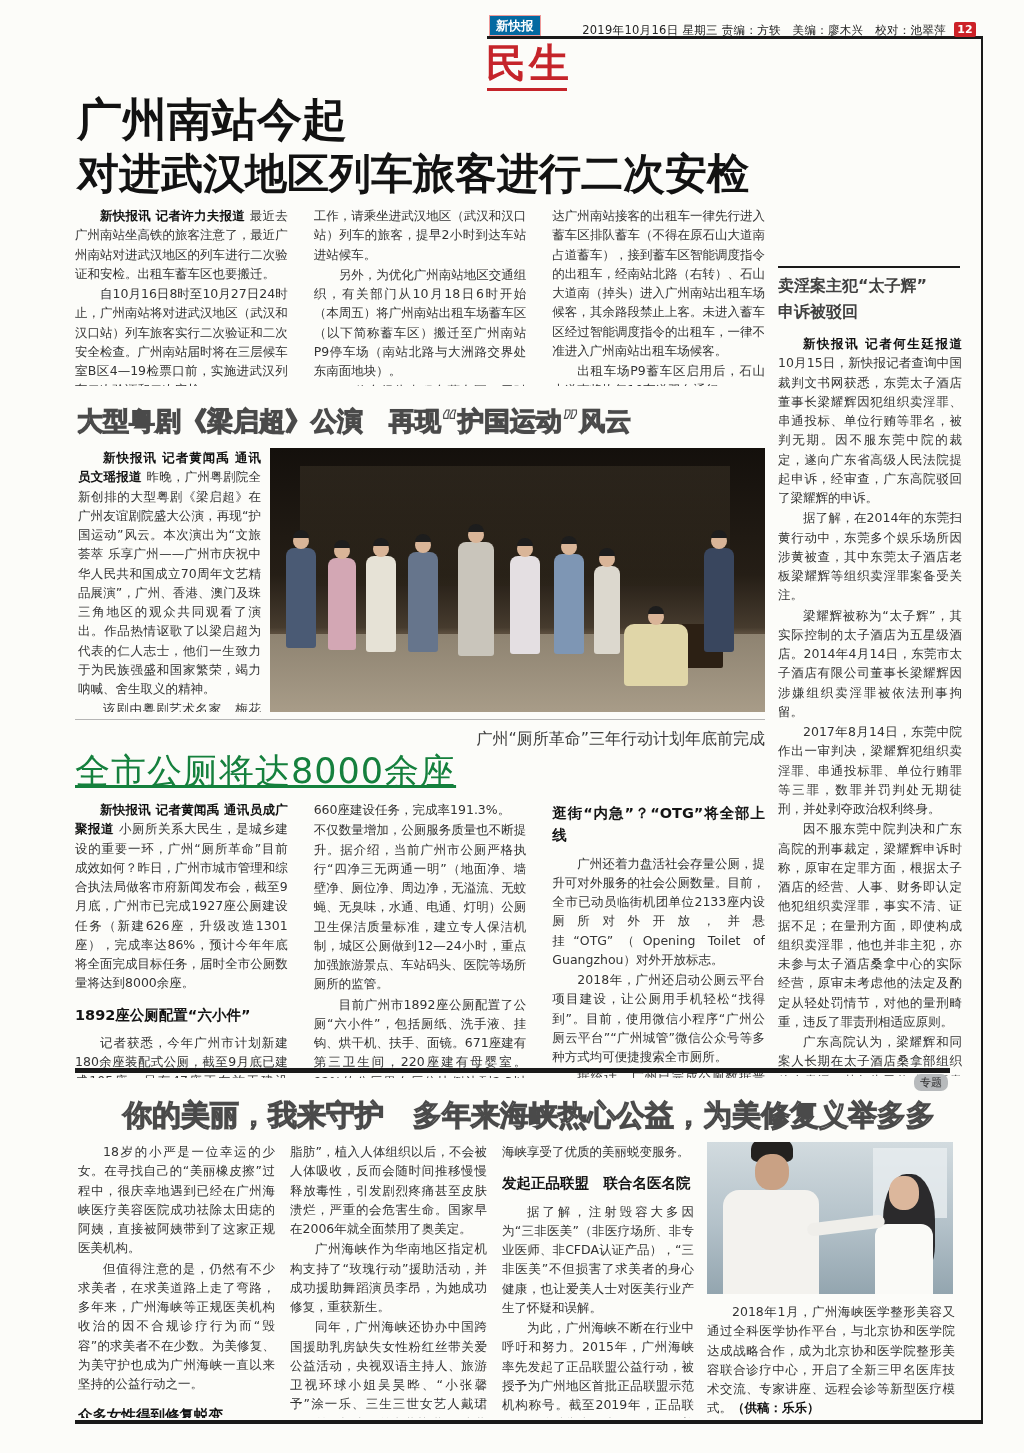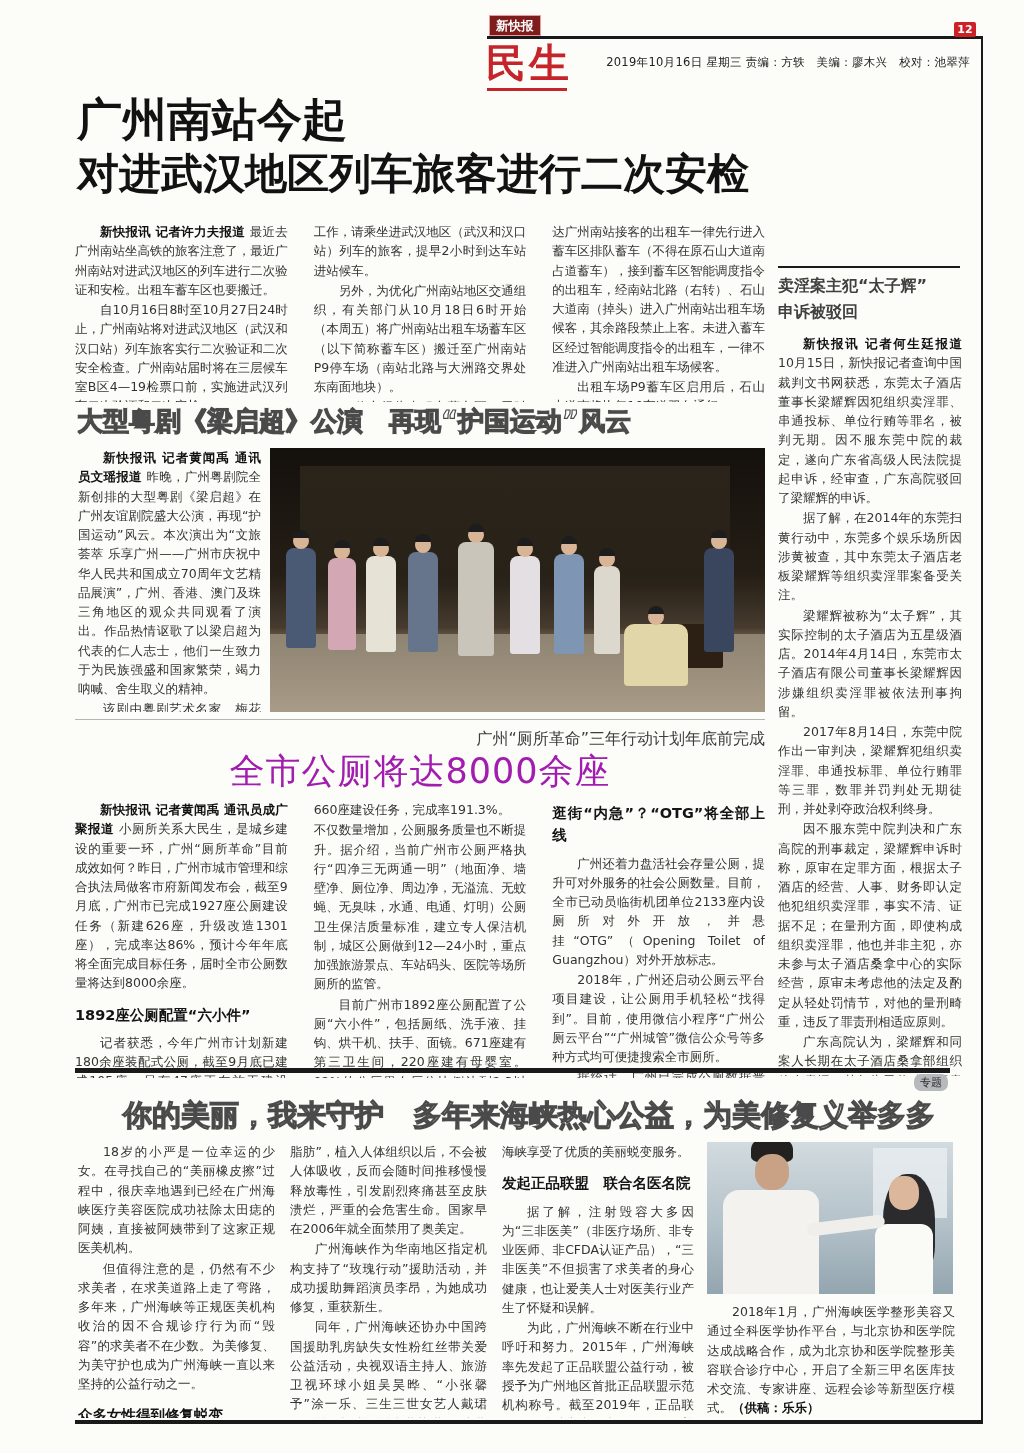--- a/index.html
+++ b/index.html
@@ -15,36 +15,36 @@
   .col .para.subhead:first-child{margin-top:2px;}
   .para b{color:#101010;}
   .col{overflow:hidden;}
   .cols{display:flex;gap:26px;overflow:hidden;}
   .cols .col{flex:1;}
 
   .serifhead{font-family:"DejaVu Serif","Liberation Serif",serif;font-weight:bold;color:#121212;}
   .hollow{font-weight:bold;color:#ffffff;-webkit-text-stroke:1.1px #4a4a4a;text-shadow:0 0 1px #8a8a8a;white-space:nowrap;}
 
   
-  .masthead{background:#7f1d1d;color:#fff;font-size:12.5px;font-weight:bold;padding:2px 6px;
+  .masthead{background:#0369a1;color:#fff;font-size:12.5px;font-weight:bold;padding:2px 6px;
             border:1px solid #e99;line-height:1.2;}
   .sectionname{font-size:40px;font-weight:bold;color:#c5242a;letter-spacing:3px;line-height:1.05;}
   .dateline{font-size:11.5px;color:#222;text-align:right;letter-spacing:0.3px;}
   .pagenum{background:#cc2127;color:#fff;font-size:11px;font-weight:bold;width:22px;height:15px;
            display:flex;align-items:center;justify-content:center;border-radius:2px;}
 
   .rule{background:#1a1a1a;}
   .redline{background:#c5242a;}
 
   
   .sbtitle{font-size:16px;font-weight:bold;color:#404040;line-height:1.25;white-space:nowrap;}
 
   
   .kicker{font-size:16px;color:#3d3d3d;text-align:right;white-space:nowrap;}
-  .bighead{font-size:35px;color:#a21caf;text-align:center;letter-spacing:1px;white-space:nowrap;}
+  .bighead{font-size:35px;color:#15803d;letter-spacing:1px;white-space:nowrap;text-decoration:underline;}
 
   
   .spectag{background:#b7babc;color:#2b2b2b;font-size:11px;padding:1px 6px;}
 
   
   .stage{background:linear-gradient(180deg,#14100c 0%,#251e16 48%,#463b2e 68%,#5a4d3d 70%);overflow:hidden;}
   .s-floor{position:absolute;left:0;bottom:0;width:100%;height:78px;
            background:linear-gradient(180deg,#8e8371,#a89c88);}
   .s-table{position:absolute;right:42px;bottom:44px;width:52px;height:44px;background:#2c2014;border-radius:2px;}
   .s-screen{position:absolute;left:30px;top:18px;width:430px;height:120px;
@@ -69,30 +69,30 @@
 </style>
 </head>
 <body>
 
 <div class="page">
 
   <div class="abs rule" style="left:487px;top:36px;width:496px;height:3px;"></div>
   <div class="abs masthead" style="left:489px;top:15px;">新快报</div>
   <div class="abs sectionname" style="left:486px;top:42px;">民生</div>
   <div class="abs redline" style="left:487px;top:88px;width:80px;height:3px;"></div>
-  <div class="abs dateline" style="left:552px;top:23px;width:418px;margin-top:32px;">
+  <div class="abs dateline" style="left:528px;top:23px;width:418px;">
     <span>2019年10月16日 星期三</span>
     <span>责编：方轶　美编：廖木兴　校对：池翠萍</span>
   </div>
   <div class="abs pagenum" style="left:954px;top:22px;">12</div>
   <div class="abs rule" style="left:981px;top:36px;width:2px;height:1388px;"></div>
 
   <div class="abs serifhead" style="left:77px;top:146px;font-size:42px;">对进武汉地区列车旅客进行二次安检</div>
   <div class="abs serifhead" style="left:77px;top:90px;font-size:45px;">广州南站今起</div>
-  <div class="abs cols" style="left:75px;top:222px;width:690px;height:180px;">
+  <div class="abs cols" style="left:75px;top:206px;width:690px;height:180px;">
     <div class="col">
         <p class="para indent"><b>新快报讯 记者许力夫报道 </b>最近去广州南站坐高铁的旅客注意了，最近广州南站对进武汉地区的列车进行二次验证和安检。出租车蓄车区也要搬迁。</p>
         <p class="para indent">自10月16日8时至10月27日24时止，广州南站将对进武汉地区（武汉和汉口站）列车旅客实行二次验证和二次安全检查。广州南站届时将在三层候车室B区4—19检票口前，实施进武汉列车二次验证和二次安检</p>
       </div>
     <div class="col">
         <p class="para cont">工作，请乘坐进武汉地区（武汉和汉口站）列车的旅客，提早2小时到达车站进站候车。</p>
         <p class="para indent">另外，为优化广州南站地区交通组织，有关部门从10月18日6时开始（本周五）将广州南站出租车场蓄车区（以下简称蓄车区）搬迁至广州南站P9停车场（南站北路与大洲路交界处东南面地块）。</p>
         <p class="para indent">P9停车场为出租车蓄车区，届时到</p>
       </div>
     <div class="col">

